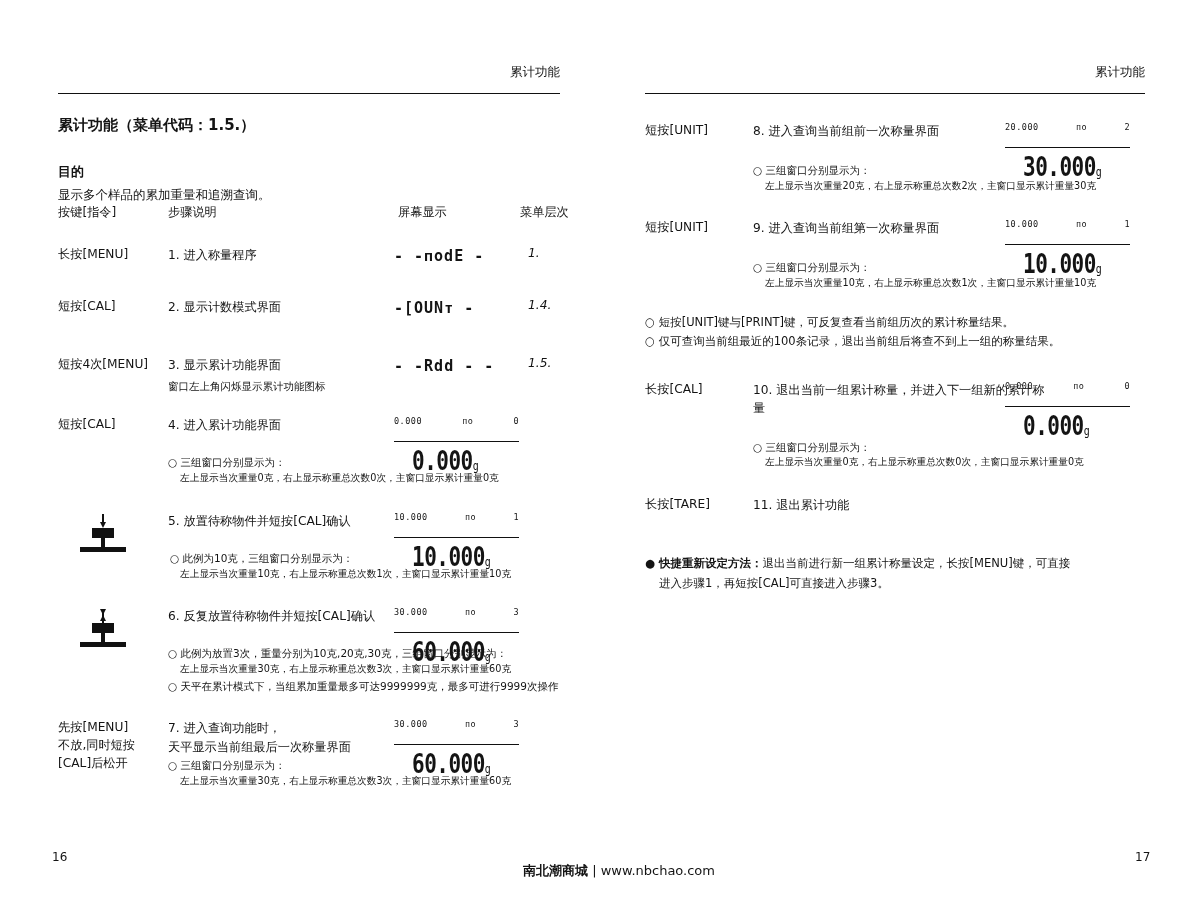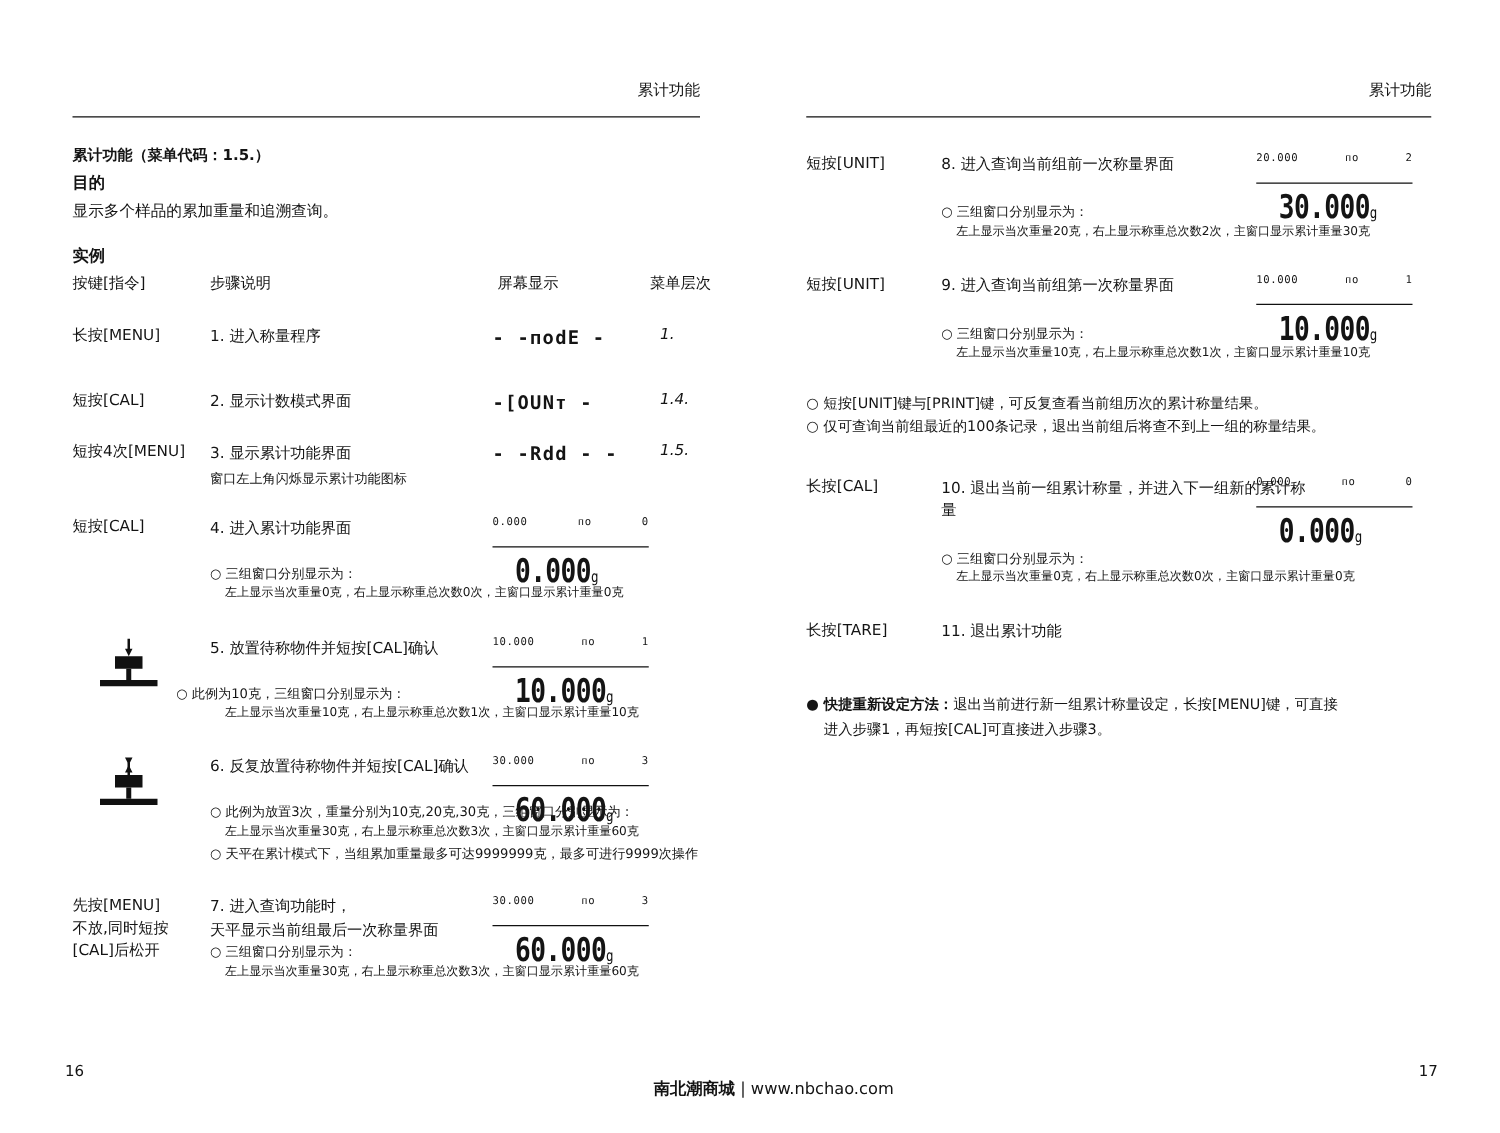--- a/index.html
+++ b/index.html
@@ -12,22 +12,22 @@
   .left{position:absolute;left:58px;top:62px;width:502px;}
   .right{position:absolute;left:645px;top:62px;width:500px;}
 
   
   .hdr{position:relative;height:32px;}
   .hdr .title{font-size:15px;font-weight:bold;letter-spacing:1px;}
   .hdr .sect{position:absolute;right:0;top:2px;font-size:12.5px;}
   .hdr .rule{position:absolute;left:0;right:0;bottom:0;border-bottom:1.6px solid #111;}
 
   
-  .h1{font-size:12px;font-weight:bold;margin:22px 0 0 0;}
-  .h2{font-size:13px;font-weight:bold;margin:4px 0 4px 0;font-family:Liberation Serif, serif;}
+  .h1{font-size:15px;font-weight:bold;margin:22px 0 0 0;}
+  .h2{font-size:13px;font-weight:bold;margin:28px 0 4px 0;font-family:Liberation Serif, serif;}
   .p{font-size:12.5px;line-height:1.55;margin:0;}
   .small{font-size:10.5px;line-height:1.5;}
   .colhead{position:relative;height:20px;font-size:12.2px;}
   .c1{position:absolute;left:0;width:100px;}
   .c2{position:absolute;left:110px;width:215px;}
   .c3{position:absolute;left:340px;width:110px;text-align:left;}
   .c4{position:absolute;left:462px;width:70px;}
 
   .row{position:relative;min-height:30px;margin-top:16px;}
   .row .key{position:absolute;left:0;width:105px;font-size:12.2px;line-height:1.45;}
@@ -96,21 +96,20 @@
     <div class="hdr">
       <div class="sect">累计功能</div>
       <div class="rule"></div>
     </div>
 
     <div class="h1">累计功能（菜单代码：1.5.）</div>
 
     <div class="h2">目的</div>
     <div class="p">显示多个样品的累加重量和追溯查询。</div>
 
-    <div class="h2" style="margin-top:18px;">实例</div>
 
     <div class="colhead">
       <span class="c1">按键[指令]</span>
       <span class="c2">步骤说明</span>
       <span class="c3">屏幕显示</span>
       <span class="c4">菜单层次</span>
     </div>
 
     <div class="row" style="margin-top:22px;">
       <div class="key">长按[MENU]</div>
@@ -123,21 +122,21 @@
 
     <div class="row" style="margin-top:22px;">
       <div class="key">短按[CAL]</div>
       <div class="desc">2.  显示计数模式界面</div>
       <div class="disp">
         <span class="lcd-simple">-[OUNᴛ -</span>
       </div>
       <div class="lvl">1.4.</div>
     </div>
 
-    <div class="row" style="margin-top:11px;">
+    <div class="row" style="margin-top:28px;">
       <div class="key">短按4次[MENU]</div>
       <div class="desc">
         <div>3.  显示累计功能界面</div>
         <div class="small" style="margin-top:4px;">窗口左上角闪烁显示累计功能图标</div>
       </div>
       <div class="disp">
         <span class="lcd-simple">- -Rdd - -</span>
       </div>
       <div class="lvl">1.5.</div>
     </div>
@@ -173,21 +172,21 @@
         <div class="lcd-block">
           <div class="lcd-top">
             <span class="seg">10.000</span>
             <span class="seg">ᴨo</span>
             <span class="seg">1</span>
           </div>
           <div class="lcd-main"><span>10.000</span><span class="u">g</span></div>
         </div>
       </div>
     </div>
-    <div class="note-line" style="margin-left:83px;margin-top:8px;">○ 此例为10克，三组窗口分别显示为：</div>
+    <div class="note-line" style="margin-left:112px;margin-top:8px;">○ 此例为10克，三组窗口分别显示为：</div>
     <div class="note-sub" style="margin-left:122px;">左上显示当次重量10克，右上显示称重总次数1次，主窗口显示累计重量10克</div>
 
     <div class="row" style="margin-top:26px;">
       <div class="key">
         <div class="panicon">
           <div class="arrow arrowup"></div>
           <div class="weight"></div>
           <div class="stem"></div>
           <div class="plate"></div>
         </div>

